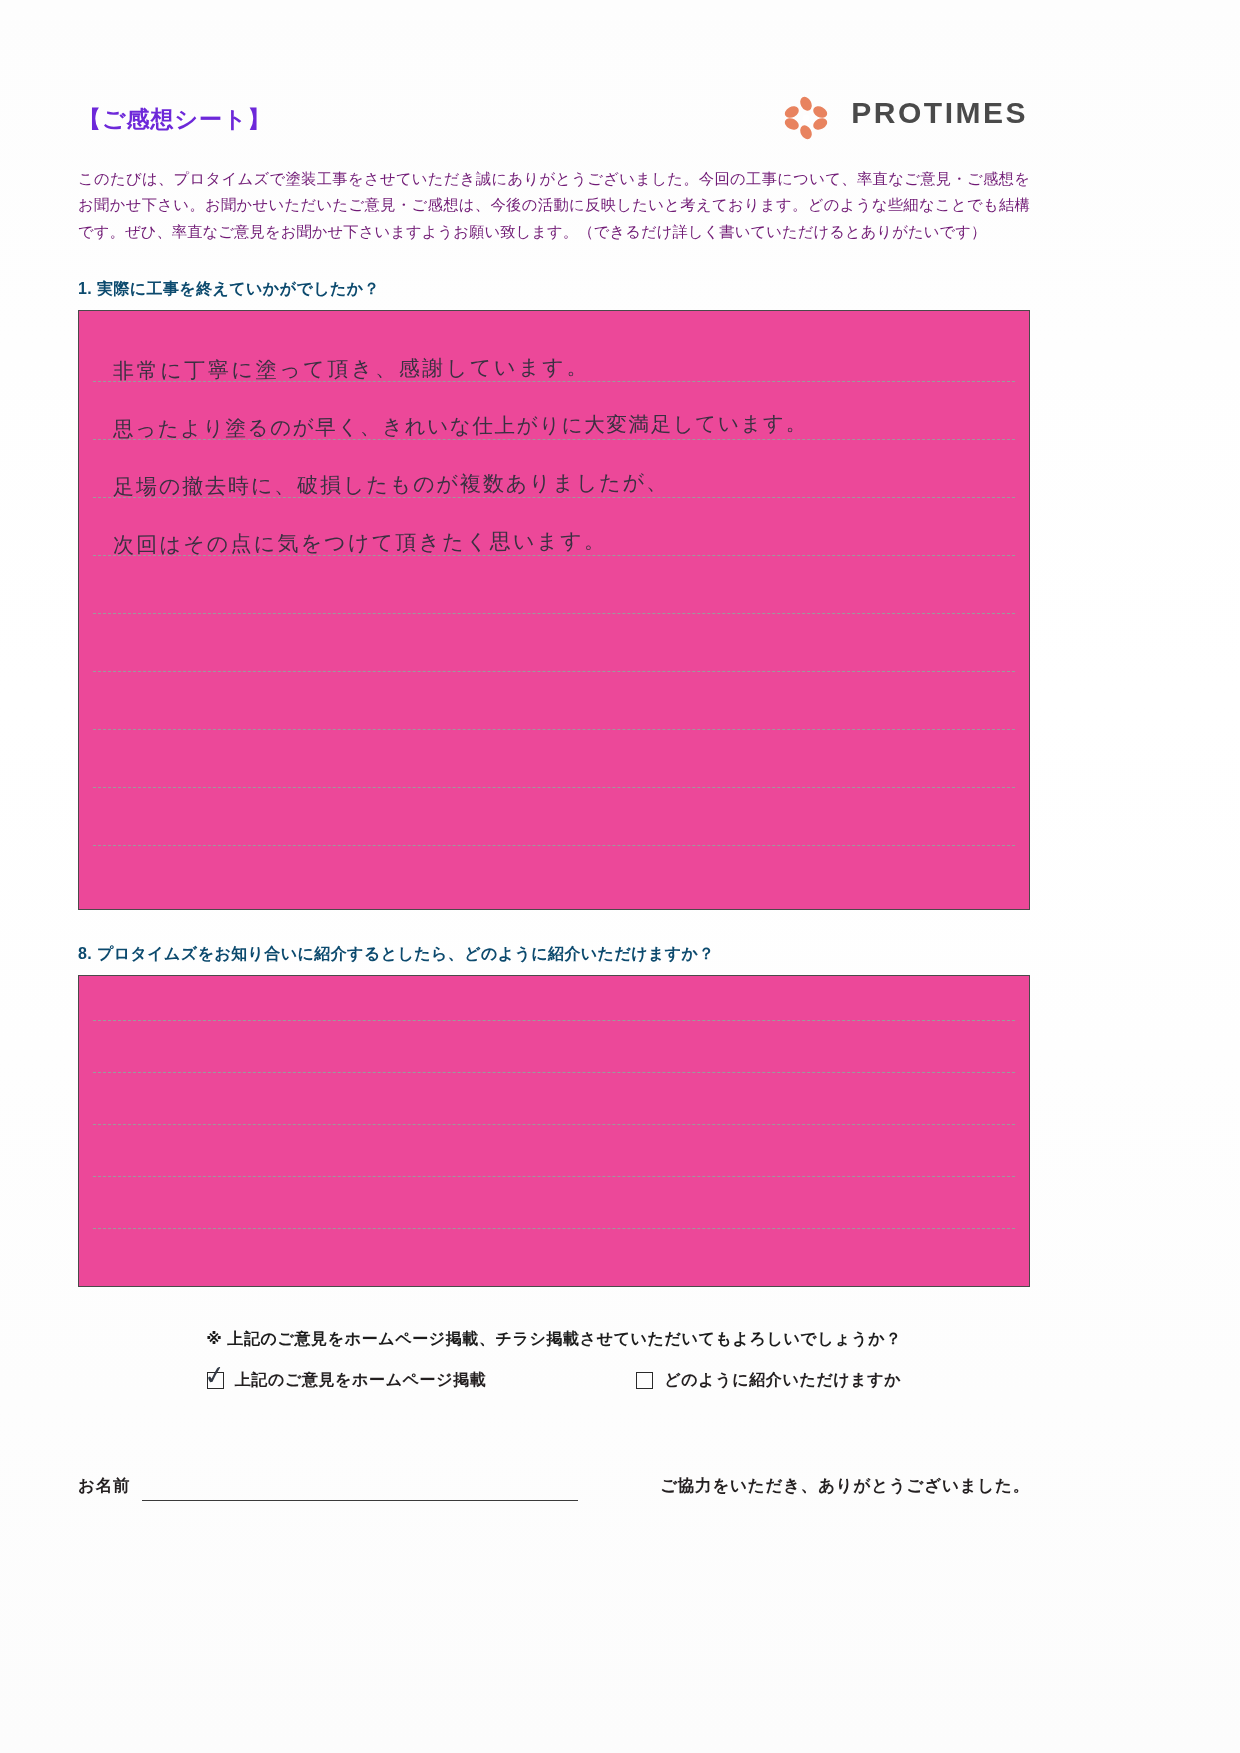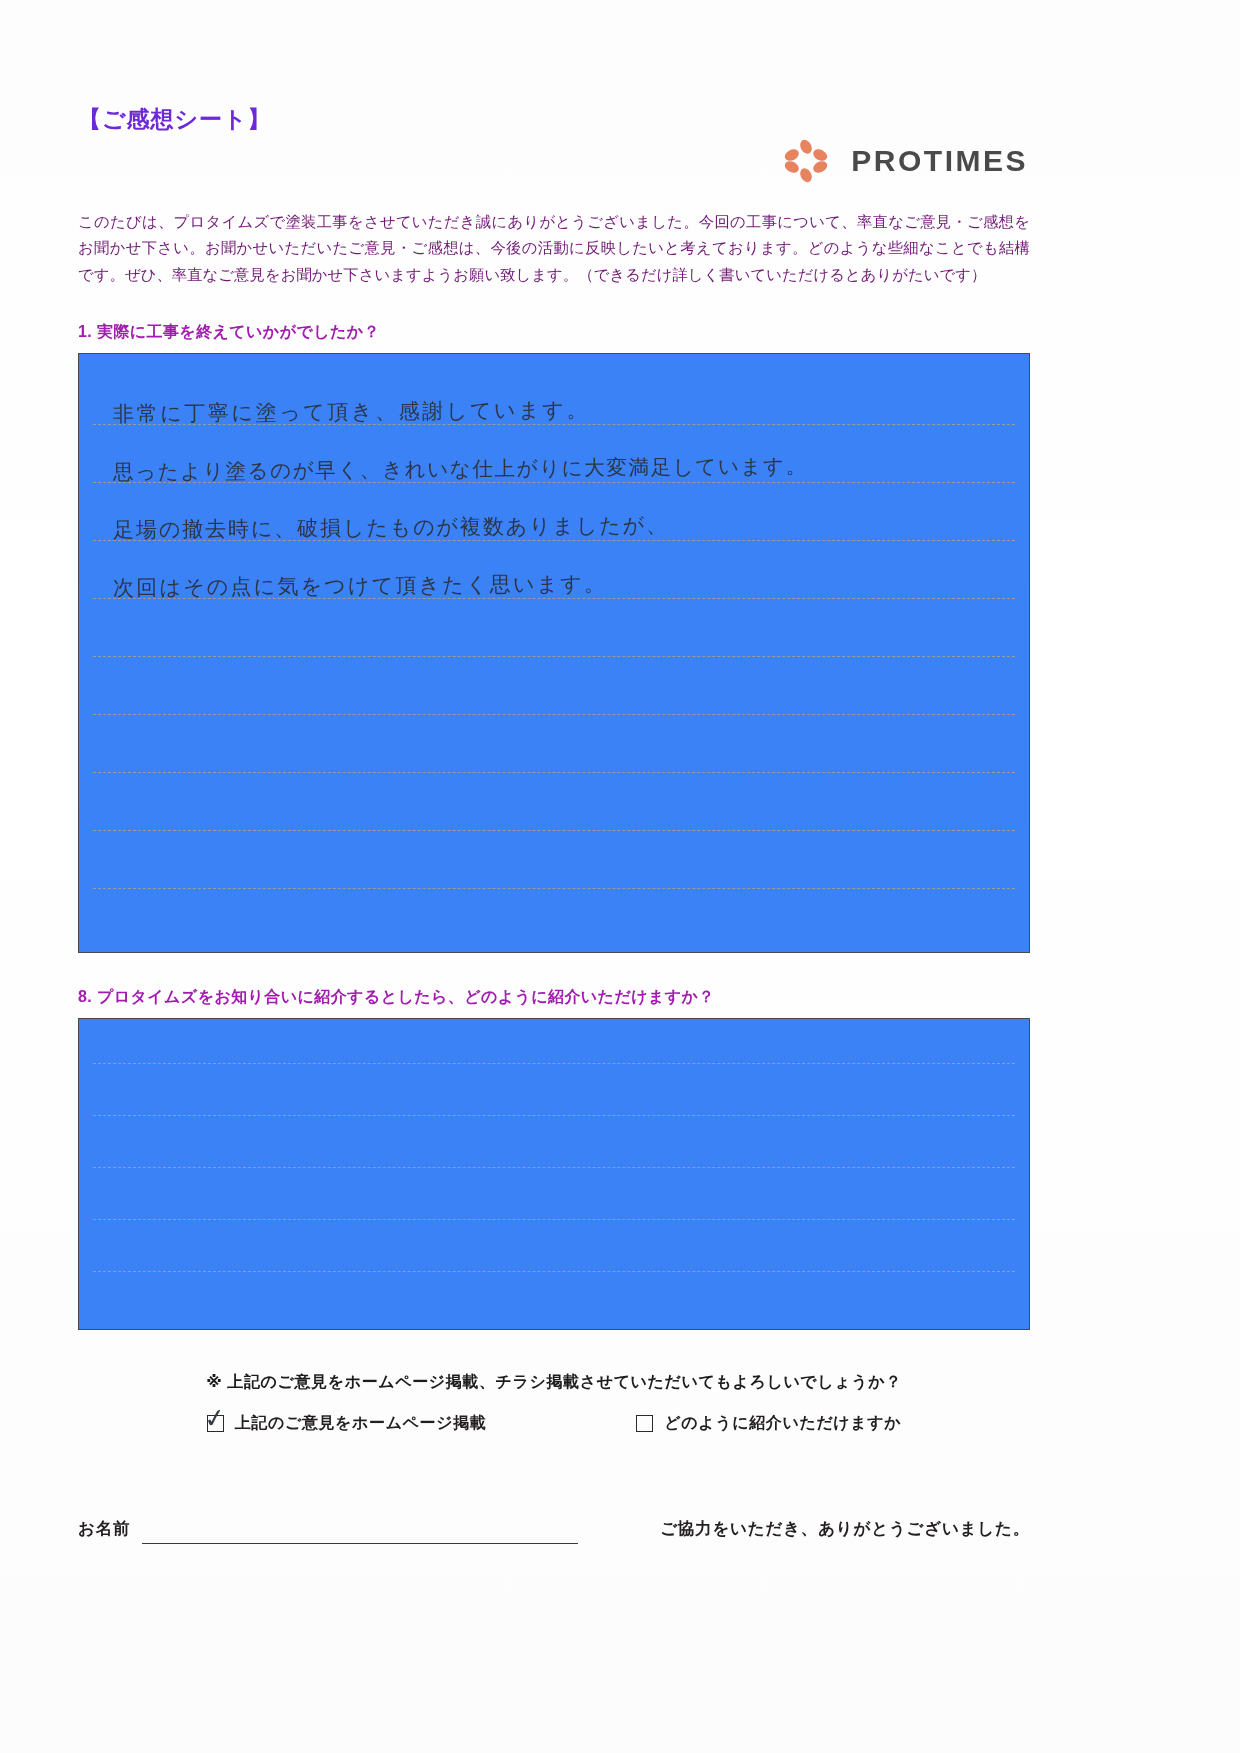--- a/index.html
+++ b/index.html
@@ -41,24 +41,22 @@
   .sheet-title {
     font-size: 23px;
     font-weight: 700;
     letter-spacing: 1px;
     color: #6d28d9;
     margin: 0;
     padding-top: 8px;
   }
   .brand {
     display: flex;
-    align-items: center;
     gap: 22px;
     padding-right: 2px;
-    margin-top: 43px;
   }
   .brand-mark {
     width: 46px;
     height: 44px;
     flex: none;
   }
   .brand-name {
     font-size: 30px;
     font-weight: 700;
     letter-spacing: 2.5px;
@@ -75,27 +73,27 @@
     text-align: justify;
   }
   .intro p { margin: 0; }
 
   
   .question {
     margin-top: 34px;
     font-size: 16px;
     font-weight: 700;
     letter-spacing: 0.4px;
-    color: #a21caf;
+    color: #0c4a6e;
   }
   .answer-box {
     margin-top: 10px;
     border: 1.4px solid #4a4a4a;
     position: relative;
-    background: #3b82f6;
+    background: #ec4899;
   }
   .answer-box.box1 { height: 598px; }
   .answer-box.box2 { height: 310px; }
 
   .rules {
     position: absolute;
     inset: 0;
     padding: 0 14px;
     box-sizing: border-box;
   }

